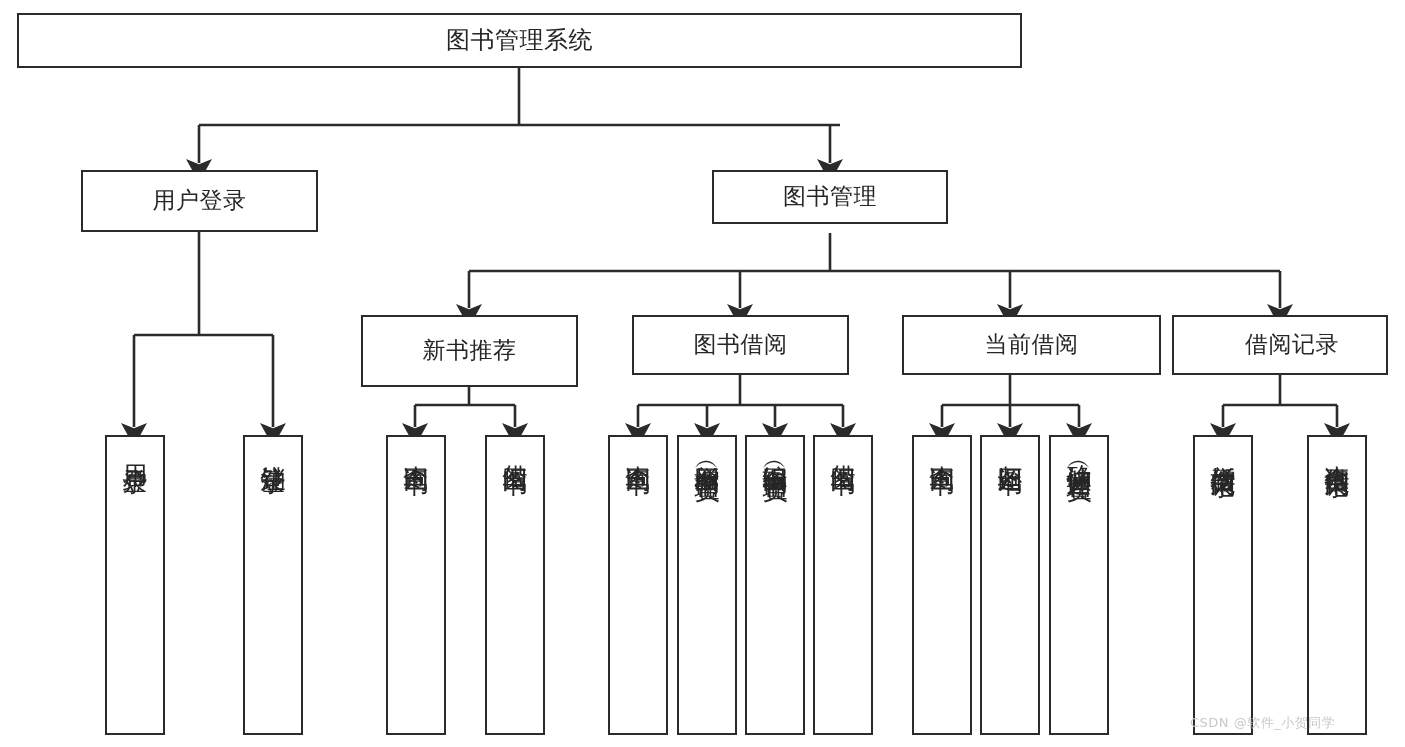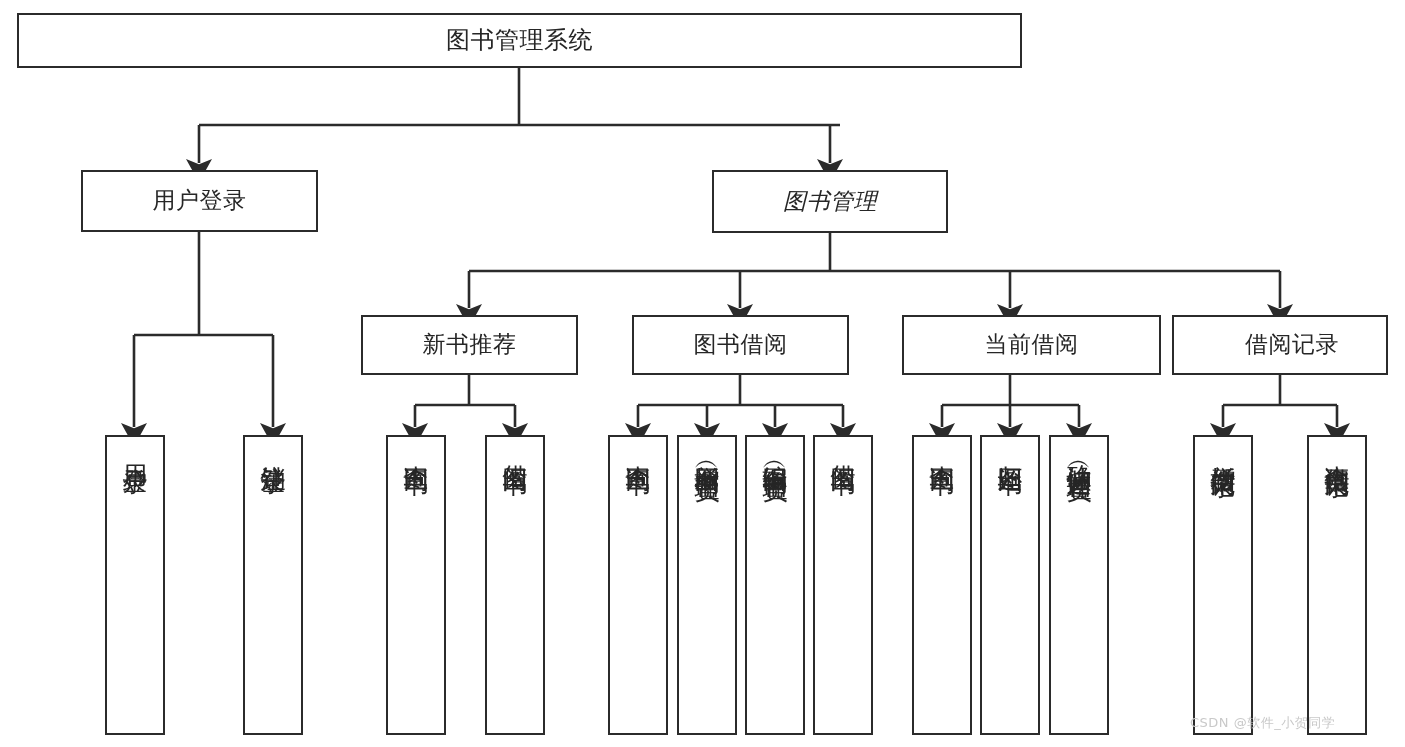--- a/index.html
+++ b/index.html
@@ -129,25 +129,25 @@
   </svg>
 
   <div class="node horizontal root" style="left:17px; top:13px; width:1005px; height:55px;">
     <span class="node-label">图书管理系统</span>
   </div>
 
   <div class="node horizontal" style="left:81px; top:170px; width:237px; height:62px;">
     <span class="node-label">用户登录</span>
   </div>
 
-  <div class="node horizontal" style="left:712px; top:170px; width:236px; height:63px;font-style:italic;">
+  <div class="node horizontal" style="left:712px; top:170px; width:236px; height:54px;">
     <span class="node-label">图书管理</span>
   </div>
 
-  <div class="node horizontal" style="left:361px; top:315px; width:217px; height:60px;">
+  <div class="node horizontal" style="left:361px; top:315px; width:217px; height:72px;">
     <span class="node-label">新书推荐</span>
   </div>
 
   <div class="node horizontal" style="left:632px; top:315px; width:217px; height:60px;">
     <span class="node-label">图书借阅</span>
   </div>
 
   <div class="node horizontal" style="left:902px; top:315px; width:259px; height:60px;">
     <span class="node-label">当前借阅</span>
   </div>

